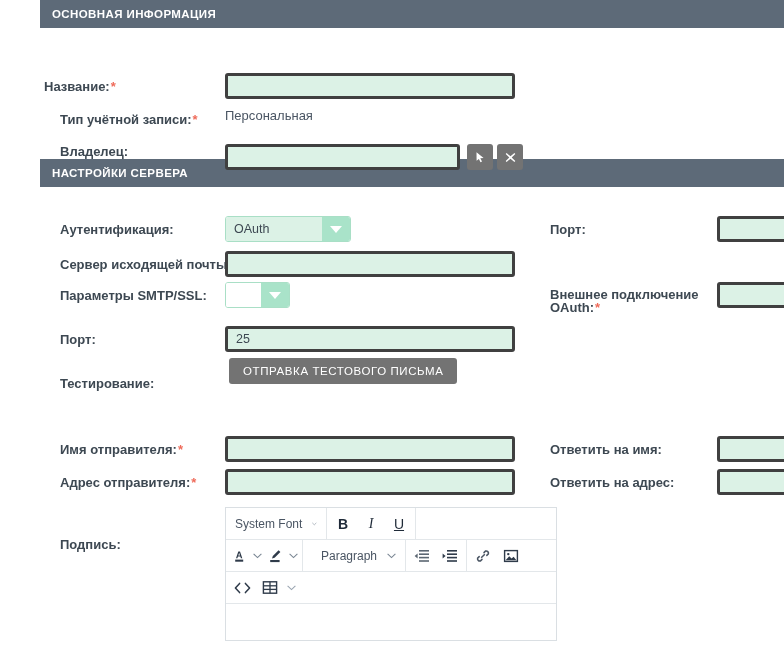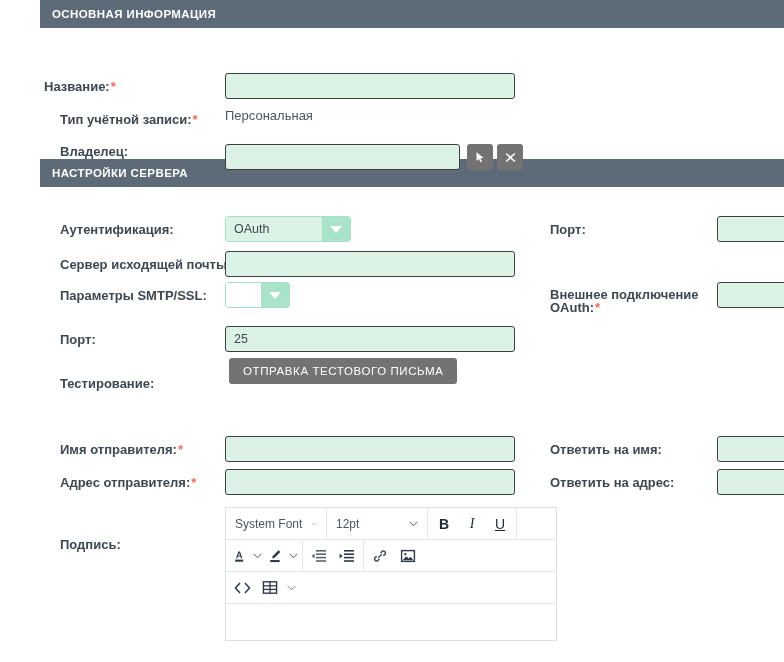--- a/index.html
+++ b/index.html
@@ -71,21 +71,21 @@
     font-size: 13px;
     color: #4a5563;
     line-height: 15px;
     white-space: nowrap;
   }
 
   
   .inp {
     position: absolute;
     background: #dcf2e6;
-    border: 1px solid #404040;
+    border: 3px solid #404040;
     border-radius: 3px;
     height: 26px;
     box-sizing: border-box;
     font-family: "Liberation Sans", sans-serif;
     font-size: 12.5px;
     color: #3d4852;
     padding: 0 8px;
     line-height: 24px;
     outline: none;
   }
@@ -176,21 +176,21 @@
     display: flex;
     align-items: center;
     border-right: 1px solid #e3e7ea;
     padding: 0 2px;
   }
   .tb-group.nb { border-right: none; }
 
   .tb-select {
     display: flex;
     align-items: center;
-    justify-content: space-between;
+    justify-content: flex-end;
     height: 29px;
     padding: 0 7px;
     font-size: 12px;
     color: #4a5563;
     cursor: pointer;
     white-space: nowrap;
   }
   .tb-select .lbl { margin-right: 10px; }
 
   .tb-btn {
@@ -324,28 +324,20 @@
         <div class="tb-row">
           <div class="tb-group">
             <div class="tb-select" style="width:82px;">
               <span class="lbl">System Font</span>
               <svg width="9" height="6" viewBox="0 0 9 6" aria-hidden="true">
                 <path d="M0.6 0.8 L4.5 4.6 L8.4 0.8" stroke="#7b8794" stroke-width="1.1" fill="none"></path>
               </svg>
             </div>
           </div>
 
-          <div class="tb-group">
-            <div class="tb-select" style="width:82px;">
-              <span class="lbl">12pt</span>
-              <svg width="9" height="6" viewBox="0 0 9 6" aria-hidden="true">
-                <path d="M0.6 0.8 L4.5 4.6 L8.4 0.8" stroke="#7b8794" stroke-width="1.1" fill="none"></path>
-              </svg>
-            </div>
-          </div>
 
           <div class="tb-group">
             <div class="tb-btn">
               <span class="tx b">B</span>
             </div>
             <div class="tb-btn">
               <span class="tx i">I</span>
             </div>
             <div class="tb-btn">
               <span class="tx u">U</span>
@@ -374,20 +366,28 @@
                 <rect x="3.2" y="12.0" width="9.4" height="2.1" fill="#2f3b4a"></rect>
               </svg>
             </div>
             <div class="chev">
               <svg width="9" height="6" viewBox="0 0 9 6" aria-hidden="true">
                 <path d="M0.6 0.8 L4.5 4.6 L8.4 0.8" stroke="#7b8794" stroke-width="1.1" fill="none"></path>
               </svg>
             </div>
           </div>
 
+          <div class="tb-group">
+            <div class="tb-select" style="width:84px;">
+              <span class="lbl">Paragraph</span>
+              <svg width="9" height="6" viewBox="0 0 9 6" aria-hidden="true">
+                <path d="M0.6 0.8 L4.5 4.6 L8.4 0.8" stroke="#7b8794" stroke-width="1.1" fill="none"></path>
+              </svg>
+            </div>
+          </div>
 
           <div class="tb-group">
             <div class="tb-btn">
               <svg width="16" height="14" viewBox="0 0 16 14" aria-hidden="true">
                 <rect x="5" y="1.0" width="10" height="1.6" fill="#5b6672"></rect>
                 <rect x="5" y="4.4" width="10" height="1.6" fill="#5b6672"></rect>
                 <rect x="5" y="7.8" width="10" height="1.6" fill="#5b6672"></rect>
                 <rect x="5" y="11.2" width="10" height="1.6" fill="#5b6672"></rect>
                 <path d="M3.6 4.6 L0.6 7.0 L3.6 9.4 Z" fill="#5b6672"></path>
               </svg>

